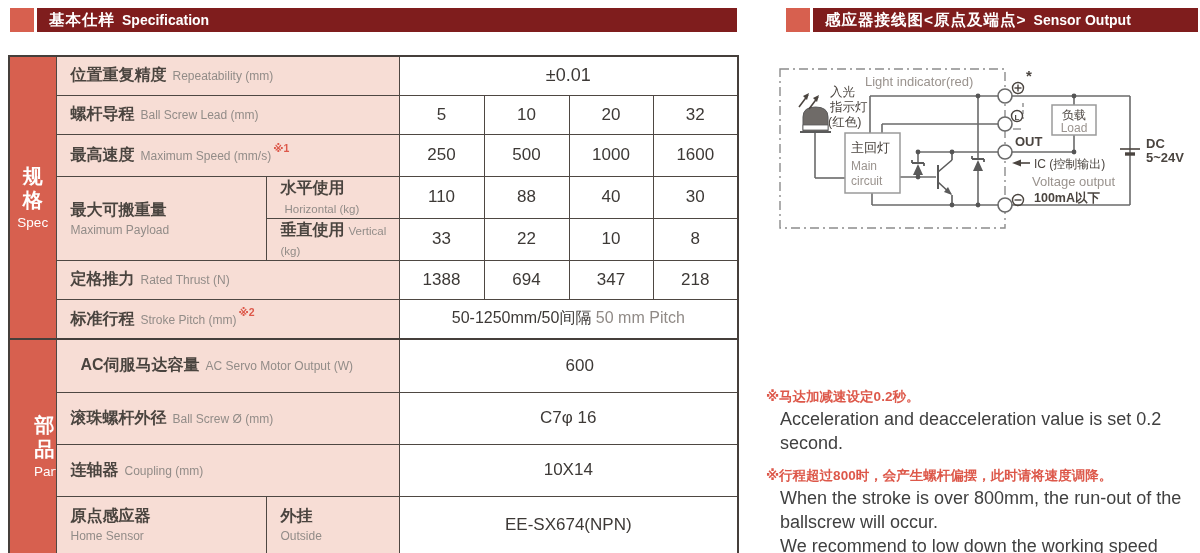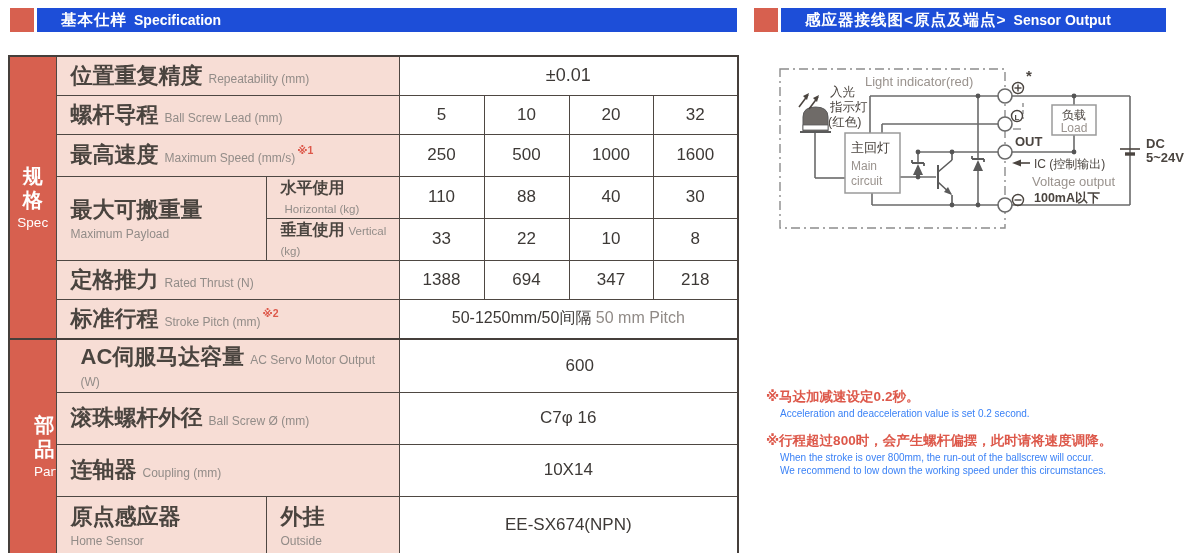--- a/index.html
+++ b/index.html
@@ -2,60 +2,60 @@
 <html><head>
 <meta charset="utf-8">
 <style>
   html,body{margin:0;padding:0;background:#fff;}
   .wrap{position:relative;width:1200px;height:553px;background:#fff;overflow:hidden;
         font-family:"Liberation Sans","DejaVu Sans",sans-serif;color:#4a443f;}
 
   
   .hdr{position:absolute;top:8px;height:24px;display:flex;align-items:stretch;}
   .hdr-left{left:10px;width:727px;}
-  .hdr-right{left:754px;width:412px;}
+  .hdr-right{left:786px;width:412px;}
   .hdr .sq{width:24px;background:#d7604f;margin-right:3px;flex:0 0 auto;}
-  .hdr .bar{flex:1;background:#1d4ed8;color:#fff;display:flex;align-items:center;padding-left:24px;white-space:nowrap;overflow:hidden;}
+  .hdr .bar{flex:1;background:#7f1d1d;color:#fff;display:flex;align-items:center;padding-left:12px;white-space:nowrap;overflow:hidden;}
   .hdr .bar .zh{font-weight:bold;font-size:15.5px;letter-spacing:1px;}
   .hdr .bar .en{font-weight:600;font-size:14px;margin-left:7px;}
 
   
   .tblpos{position:absolute;left:8px;top:55px;}
   table{border-collapse:collapse;table-layout:fixed;width:729px;border:2px solid #453f3b;}
   td{border:1px solid #4e4742;overflow:hidden;}
   tr.h39{height:39px}tr.h42{height:42px}tr.h38{height:38px}tr.h40{height:40px}
   tr.h53{height:53px}tr.h52{height:52px}tr.h58{height:58px}
   tr.parts-top td{border-top:2px solid #453f3b;padding-left:24px;}
 
   td.sec{background:#d7604f;color:#fff;text-align:center;vertical-align:middle;}
   .sec-zh{font-size:20px;font-weight:bold;width:1.05em;margin:0 auto;word-break:break-all;line-height:1.18;}
   .sec-en{font-size:13.5px;margin-top:3px;}
 
   td.lbl{background:#f7ddd5;padding-left:14px;vertical-align:middle;}
-  td.lbl .zh{font-size:22px;font-weight:600;color:#4a443f;}
+  td.lbl .zh{font-size:16px;font-weight:600;color:#4a443f;}
   td.lbl .en{font-size:12px;color:#928c88;margin-left:6px;}
   td.lbl .en-sm{font-size:11.5px;color:#928c88;margin-left:4px;}
   td.lbl .line2{font-size:12px;color:#928c88;margin-top:2px;}
   sup.ref{color:#dd584a;font-size:10.5px;font-weight:bold;position:relative;top:-2px;margin-left:2px;}
 
   td.val{background:#fff;text-align:center;vertical-align:middle;font-size:17px;color:#3d3936;}
   td.val.big{font-size:18px;}
   td.val .sub{color:#908a86;}
 
   
   .diagram{position:absolute;left:770px;top:55px;}
   svg{font-family:"Liberation Sans","DejaVu Sans",sans-serif;}
   .dk{fill:#4a443f;}
   .gy{fill:#9a938e;}
 
   
   .notes{position:absolute;left:766px;top:387px;width:434px;}
   .note{margin-bottom:11px;}
   .note .nzh{color:#dd584a;font-size:13.5px;font-weight:bold;line-height:1.45;}
-  .note .nen{color:#3b82f6;font-size:10px;line-height:1.35;padding-left:14px;}
+  .note .nen{color:#404040;font-size:18px;line-height:1.35;padding-left:14px;}
 </style>
 </head>
 <body>
 
 <div class="wrap">
 
   <div class="hdr hdr-left">
     <div class="sq"></div>
     <div class="bar">
       <span class="zh">基本仕样</span>

